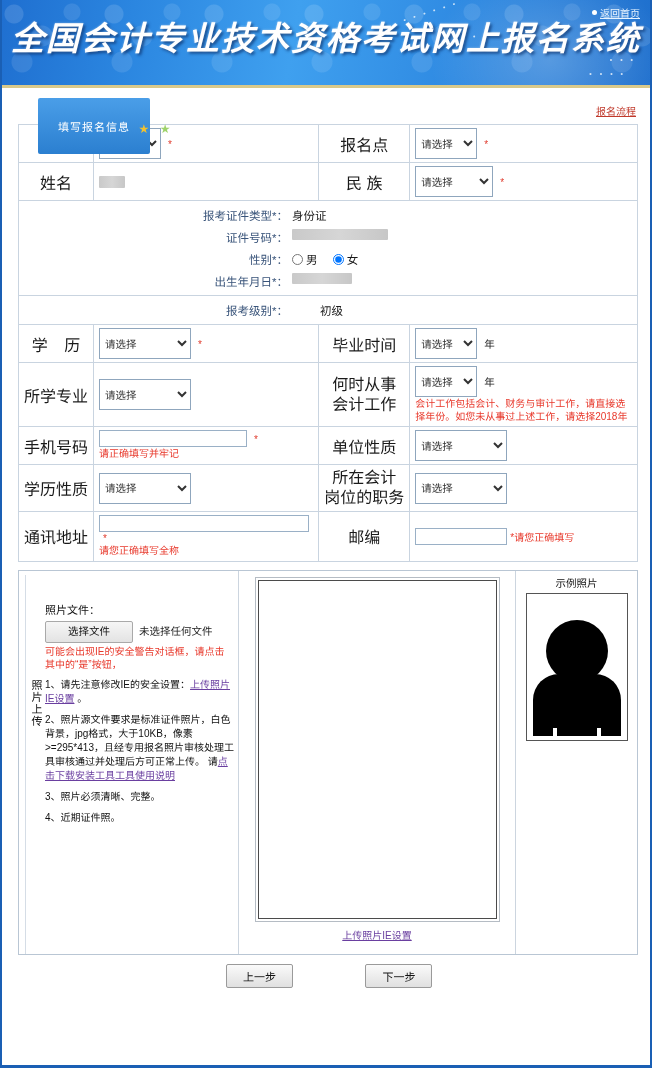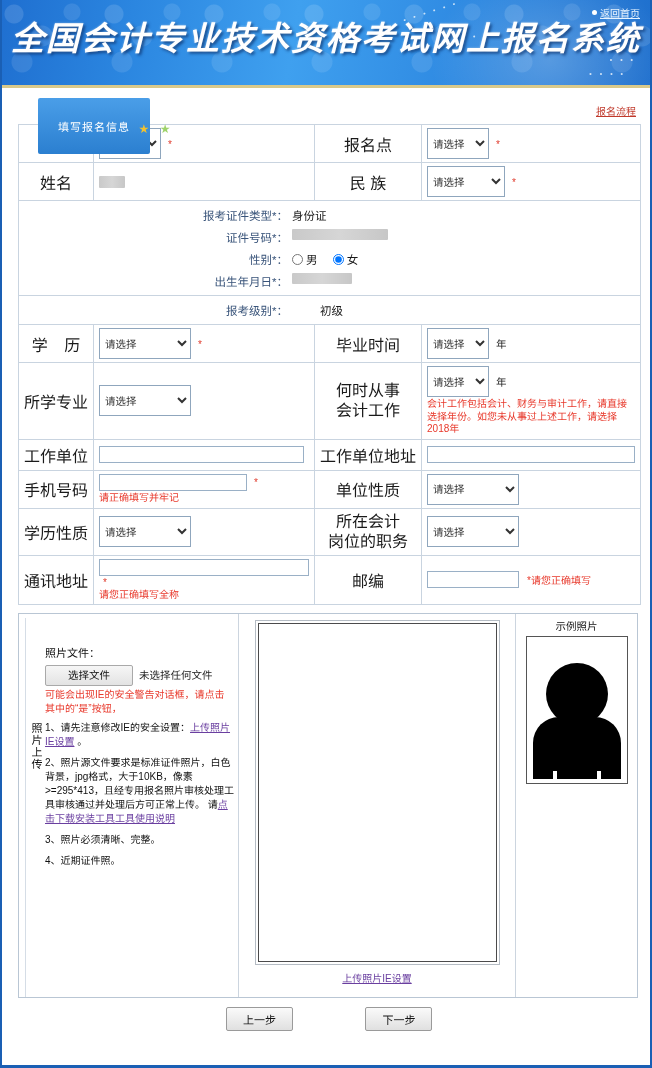--- a/index.html
+++ b/index.html
@@ -159,21 +159,21 @@
   .w-full  { width: 208px; }
 
   .req { color: #e03b2d; font-size: 10px; margin-left: 4px; }
   .hint {
     color: #e8392c;
     font-size: 10px;
     display: block;
     margin-top: 1px;
     line-height: 1.25;
   }
-  .hint-inline { color:#e8392c; font-size:10px; margin-left:5px; white-space:nowrap;text-align:right;}
+  .hint-inline { color:#e8392c; font-size:10px; white-space:nowrap;text-align:right;}
   .unit { font-size: 10.5px; margin-left: 4px; color:#222; }
 
   
   td.grey-panel {
     background: #eceff4;
     padding: 8px 0 10px 0;
   }
   .idrow {
     font-size: 11.5px;
     padding: 3px 0;
@@ -416,30 +416,20 @@
       <td class="lbl wide">
         <span style="display:block;line-height:1.25">何时从事<br>会计工作</span>
       </td>
       <td>
         <select class="sel s-sm"><option>请选择</option></select>
         <span class="unit">年</span>
         <span class="hint">会计工作包括会计、财务与审计工作，请直接选择年份。如您未从事过上述工作，请选择2018年</span>
       </td>
     </tr>
 
-    <tr>
-      <td class="lbl">工作单位</td>
-      <td>
-        <input class="txt w-long" type="text" style="">
-      </td>
-      <td class="lbl wide">工作单位地址</td>
-      <td>
-        <input class="txt w-full" type="text" style="">
-      </td>
-    </tr>
 
     <tr>
       <td class="lbl">手机号码</td>
       <td>
         <input class="txt w-mid" type="text" style="">
         <span class="req">*</span>
         <span class="hint">请正确填写并牢记</span>
       </td>
       <td class="lbl wide">单位性质</td>
       <td>

